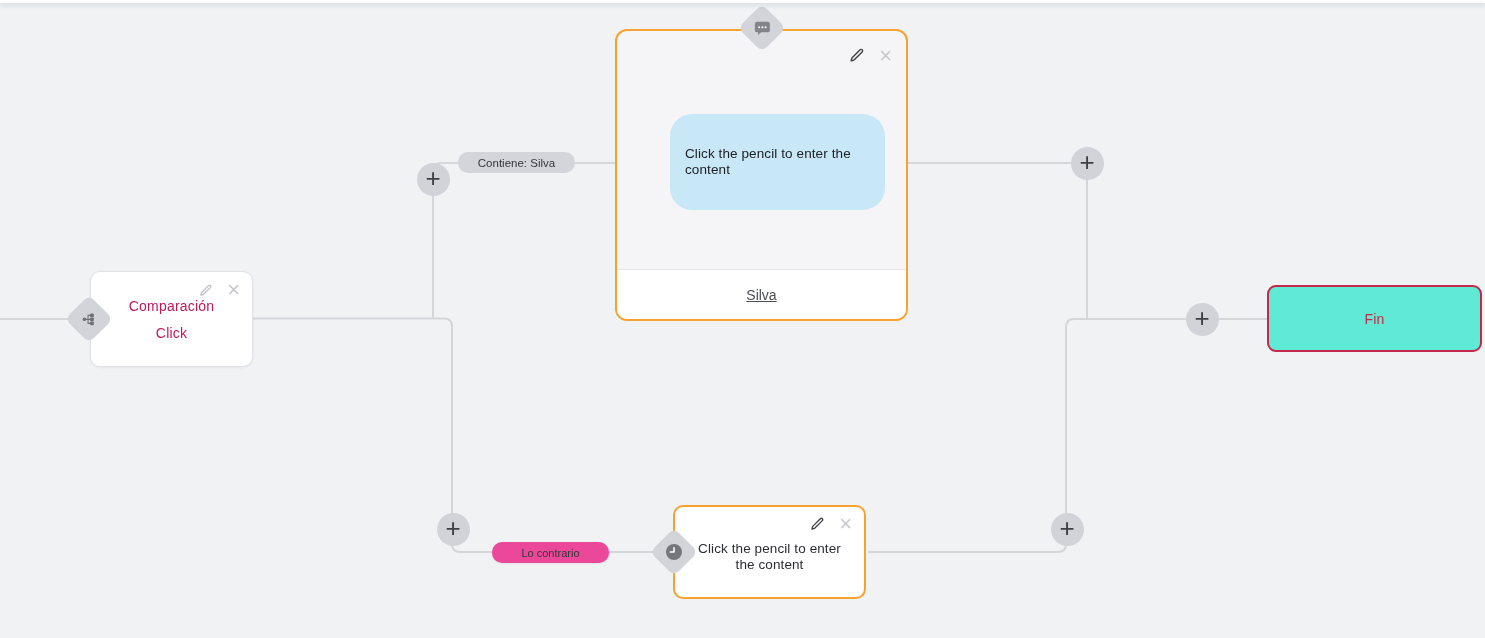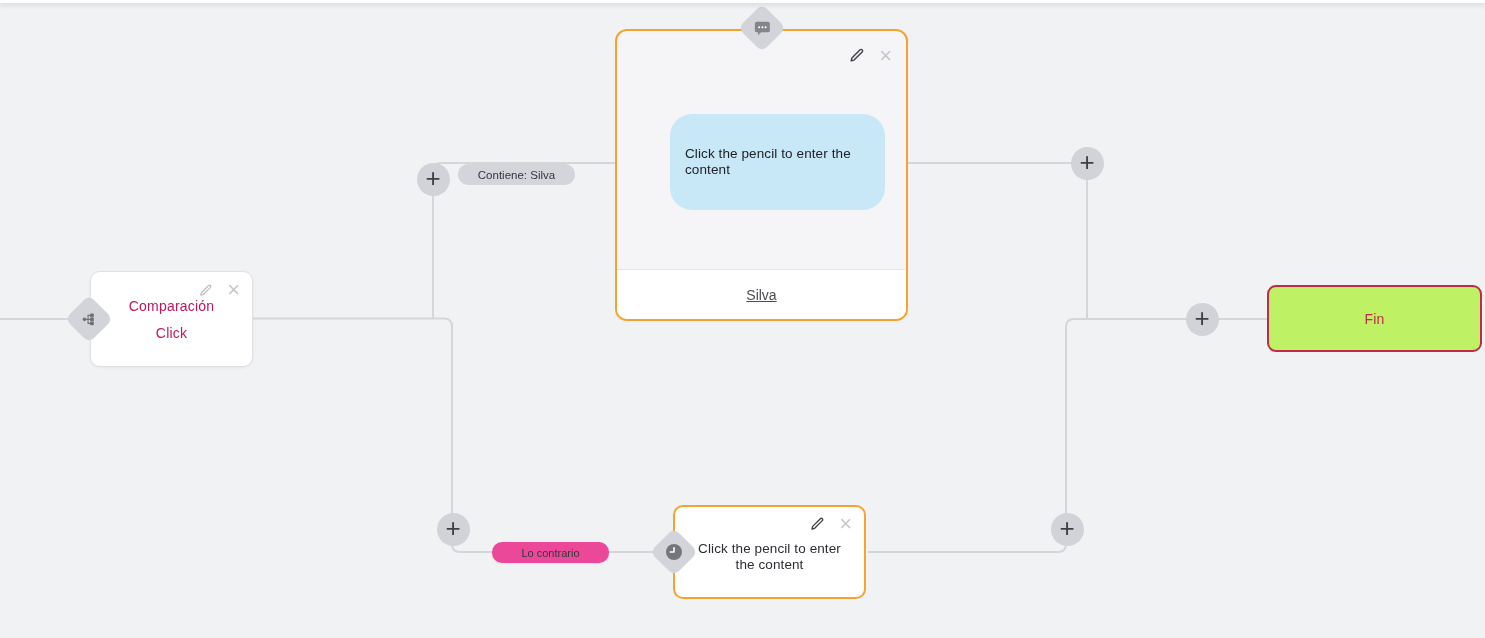--- a/index.html
+++ b/index.html
@@ -68,21 +68,21 @@
     display:flex; align-items:center; justify-content:center;
   }
   .delay-node .txt {
     width:160px; text-align:center; font-size:13.5px; color:#2c2d33;
     line-height:1.2; margin-top:10px; letter-spacing:.1px;
   }
 
   
   .end-node {
     left:1267px; top:285px; width:215px; height:67px;
-    background:#bef264; border:2.5px solid #c2294b; border-radius:9px;
+    background:#5eead4; border:2.5px solid #c2294b; border-radius:9px;
     display:flex; align-items:center; justify-content:center;
     font-size:14px; color:#c2294b; letter-spacing:.2px;
   }
 
   
   .diamond {
     position:absolute; width:34px; height:34px; background:#d3d4d9;
     border-radius:7px; transform:rotate(45deg); z-index:3;
     display:flex; align-items:center; justify-content:center;
   }
@@ -99,21 +99,21 @@
     font-size:26px; font-weight:300; line-height:1; cursor:pointer;
     padding-bottom:2px;
   }
 
   
   .edge-pill {
     position:absolute; height:21px; padding:0 14px; border-radius:10px;
     display:flex; align-items:center; justify-content:center;
     font-size:11.5px; color:#35363c; z-index:2; white-space:nowrap;
   }
-  .edge-pill.gray  { left:458px; top:152px; width:117px; background:#d4d5da;margin-top:12px; }
+  .edge-pill.gray  { left:458px; top:152px; width:117px; background:#d4d5da; }
   .edge-pill.white { left:492px; top:542px; width:117px; background:#ec4899;
                      box-shadow:0 1px 2px rgba(0,0,0,.07); font-size:11px; }
 </style>
 </head>
 <body>
 
 <div class="canvas">
 
   <svg class="wires" width="1485" height="638" viewBox="0 0 1485 638">
     <path d="M0 319 H71"></path>

